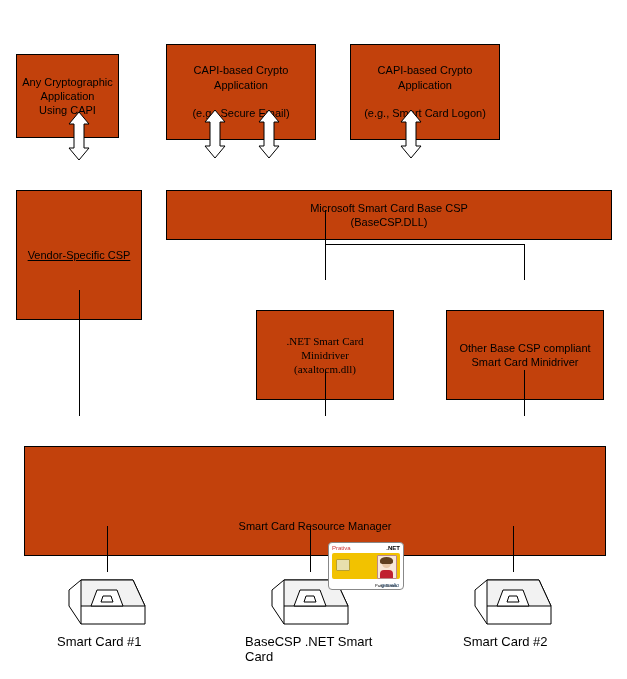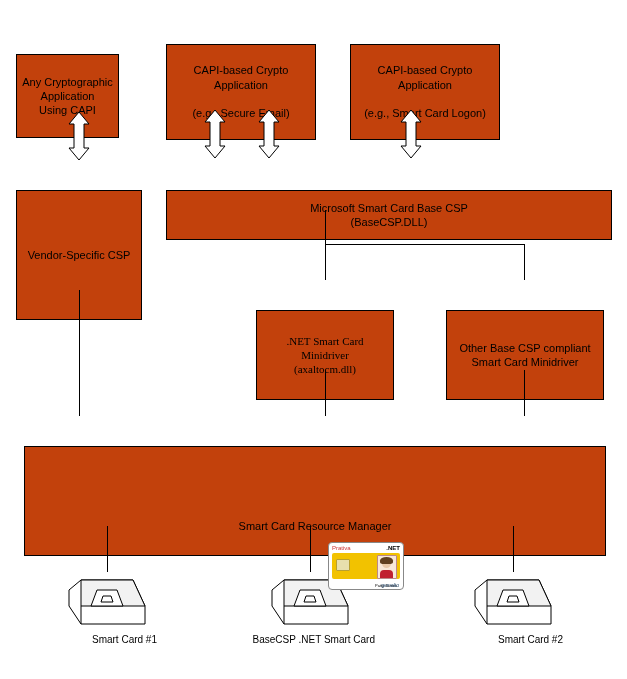--- a/index.html
+++ b/index.html
@@ -30,22 +30,22 @@
   }
   .connector {
     position: absolute;
     background: #000;
   }
   .arrow-svg {
     position: absolute;
   }
   .caption {
     position: absolute;
-    text-align: right;
-    font-size: 10px;
+    text-align: left;
+    font-size: 13px;
   }
   .reader-svg {
     position: absolute;
   }
   .card-svg {
     position: absolute;
   }
   .inner-label {
     position: absolute;
     text-align: center;
@@ -75,21 +75,21 @@
   <svg class="arrow-svg" style="left:200px; top:110px;" width="30" height="48">
     <path d="M15 0 L5 12 L10 12 L10 36 L5 36 L15 48 L25 36 L20 36 L20 12 L25 12 Z" fill="#fff" stroke="#000" stroke-width="1"></path>
   </svg>
   <svg class="arrow-svg" style="left:254px; top:110px;" width="30" height="48">
     <path d="M15 0 L5 12 L10 12 L10 36 L5 36 L15 48 L25 36 L20 36 L20 12 L25 12 Z" fill="#fff" stroke="#000" stroke-width="1"></path>
   </svg>
   <svg class="arrow-svg" style="left:396px; top:110px;" width="30" height="48">
     <path d="M15 0 L5 12 L10 12 L10 36 L5 36 L15 48 L25 36 L20 36 L20 12 L25 12 Z" fill="#fff" stroke="#000" stroke-width="1"></path>
   </svg>
 
-  <div class="box" style="left:16px; top:160px; width:126px; height:130px;">
+  <div class="box" style="left:16px; top:160px; width:126px; height:130px;text-decoration:underline;">
     <span>Vendor-Specific CSP</span>
   </div>
 
   <div class="box" style="left:166px; top:160px; width:446px; height:50px;">
     <span>Microsoft Smart Card Base CSP<br>(BaseCSP.DLL)</span>
   </div>
 
   <div class="connector" style="left:325px; top:210px; width:1px; height:34px;"></div>
   <div class="connector" style="left:325px; top:244px; width:200px; height:1px;"></div>
   <div class="connector" style="left:325px; top:244px; width:1px; height:36px;"></div>

